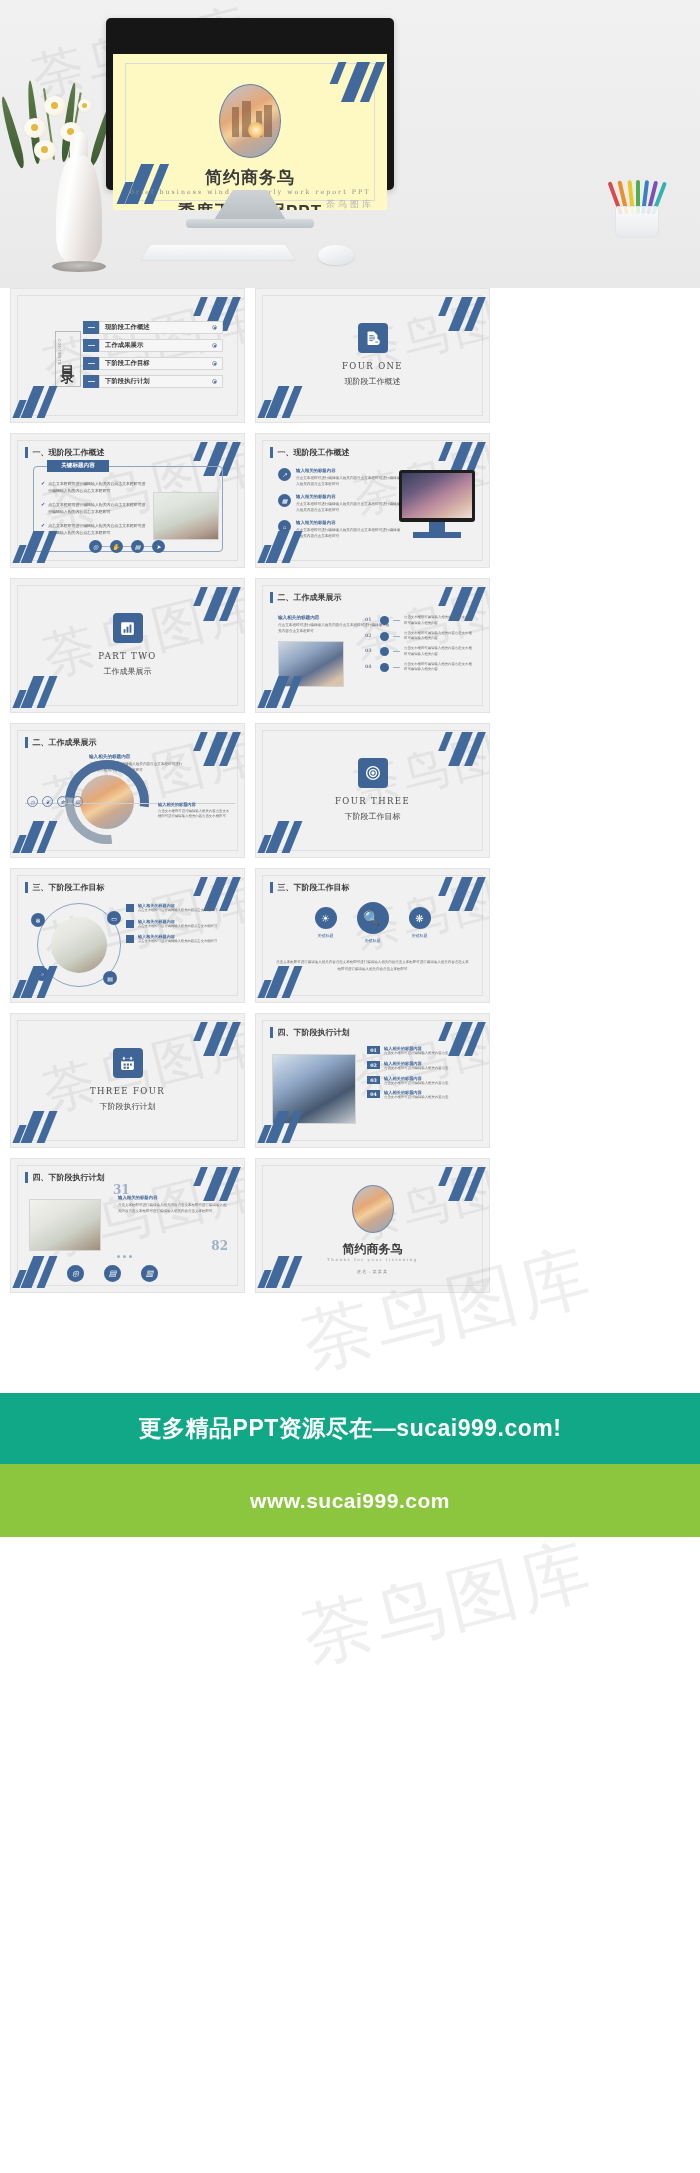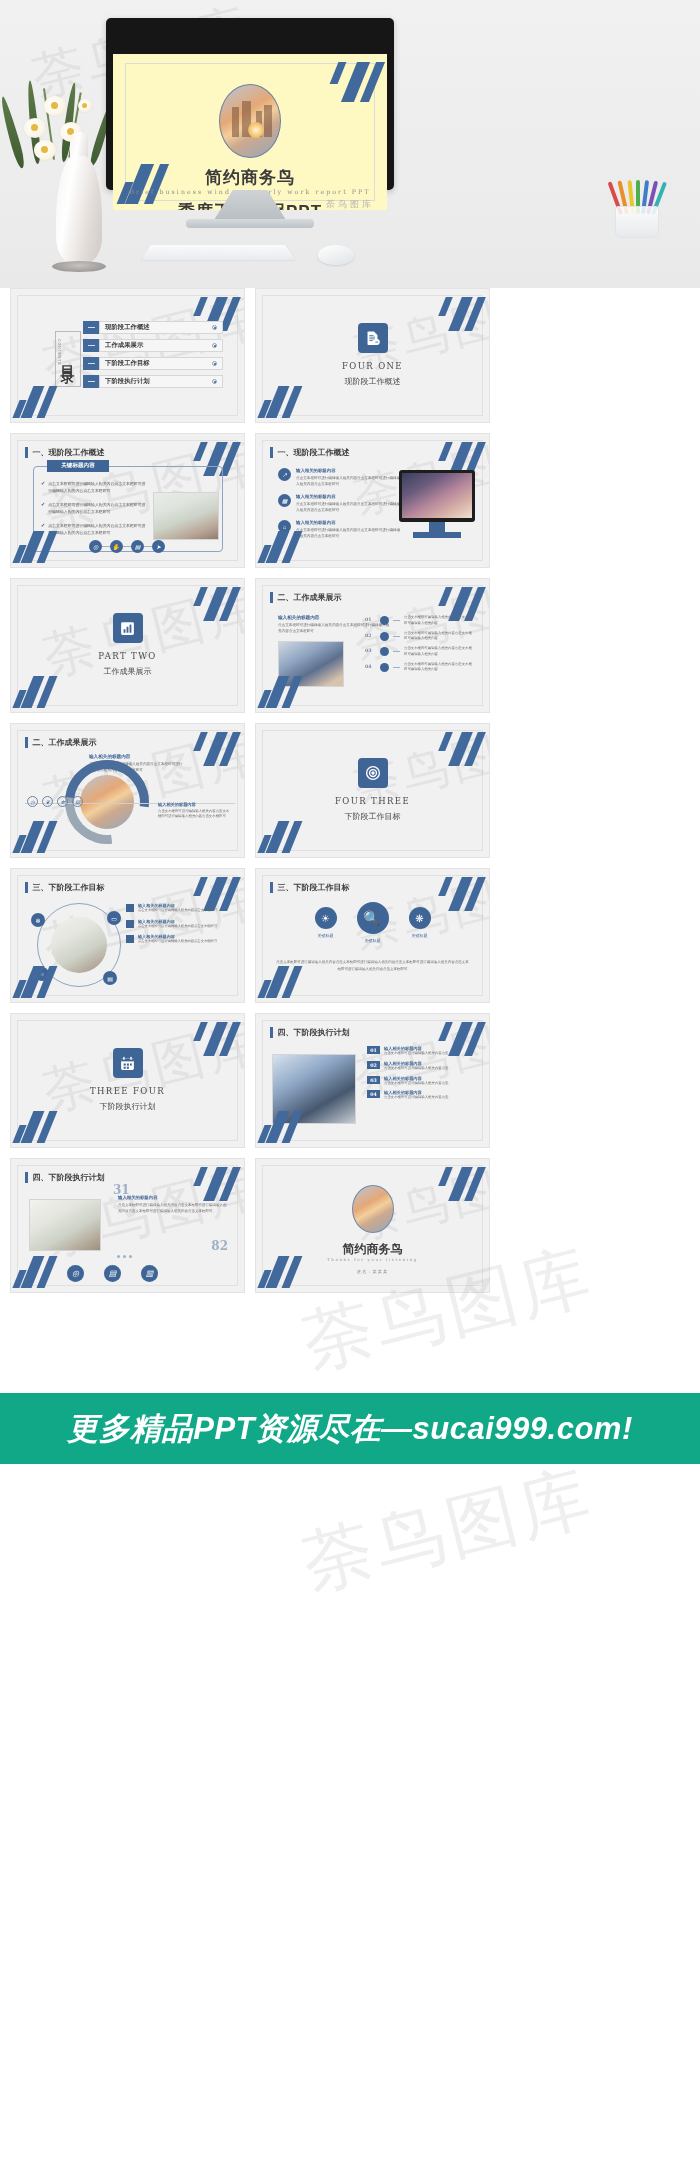--- a/index.html
+++ b/index.html
@@ -248,21 +248,21 @@
     color:#3d3d3d; font-weight:bold; }
   .thx-s { position:absolute; left:0; right:0; top:98px; text-align:center; font-size:4px;
     color:#9a9a9a; letter-spacing:1.6px; font-family:"DejaVu Serif", serif; }
   .thx-n { position:absolute; left:0; right:0; top:110px; text-align:center; font-size:4.2px;
     color:#8c8c8c; letter-spacing:1px; font-family:"DejaVu Serif", serif; }
 
   
   .footer-gap { height:90px; background:#fff; position:relative; }
   .banner-teal { width:700px; height:71px; background:#11a888; display:flex;
     align-items:center; justify-content:center; }
-  .banner-teal span { color:#fff; font-size:31px; font-weight:bold; letter-spacing:.5px;font-style:italic; }
+  .banner-teal span { color:#fff; font-size:23px; font-weight:bold; letter-spacing:.5px; }
   .banner-green { width:700px; height:73px; background:#8bc council; }
   .banner-green { width:700px; height:73px; background:#8cc63f; display:flex;
     align-items:center; justify-content:center; }
   .banner-green span { color:#fff; font-size:21px; font-weight:bold; letter-spacing:.5px; }
   .tail { height:210px; background:#fff; position:relative; overflow:hidden; }
   .tail .wm { left:300px; top:20px; font-size:70px; }
   .footer-gap .wm { left:300px; top:-40px; font-size:70px; }
 </style>
 </head>
 <body>
@@ -899,17 +899,20 @@
       </div>
     </div>
   </div>
 
   <div class="footer-gap">
     <div class="wm">荼鸟图库</div>
   </div>
   <div class="banner-teal">
     <span>更多精品PPT资源尽在—sucai999.com!</span>
   </div>
+  <div class="banner-green">
+    <span>www.sucai999.com</span>
+  </div>
   <div class="tail">
     <div class="wm">荼鸟图库</div>
   </div>
 
 </div>
 
 </body></html>

